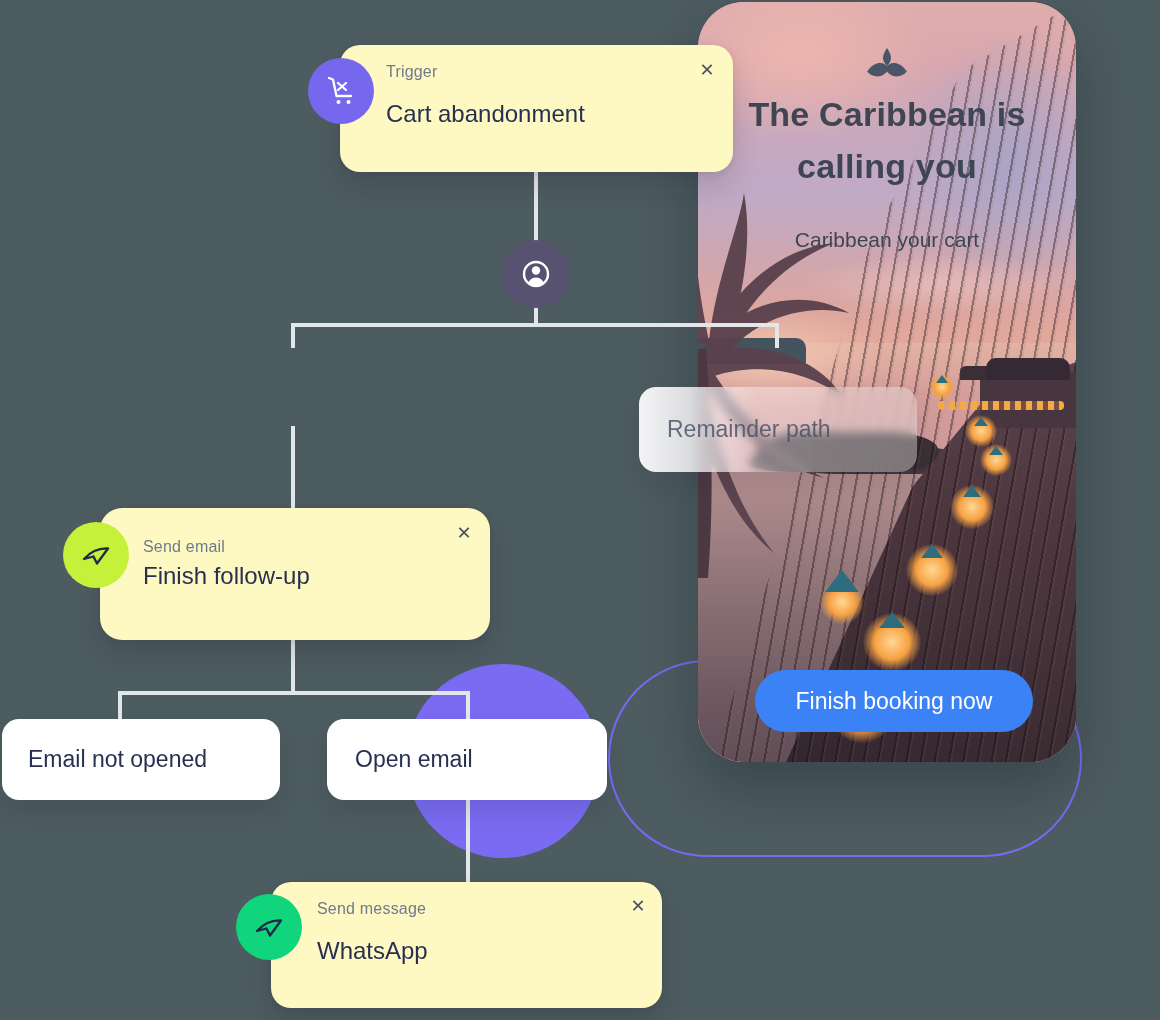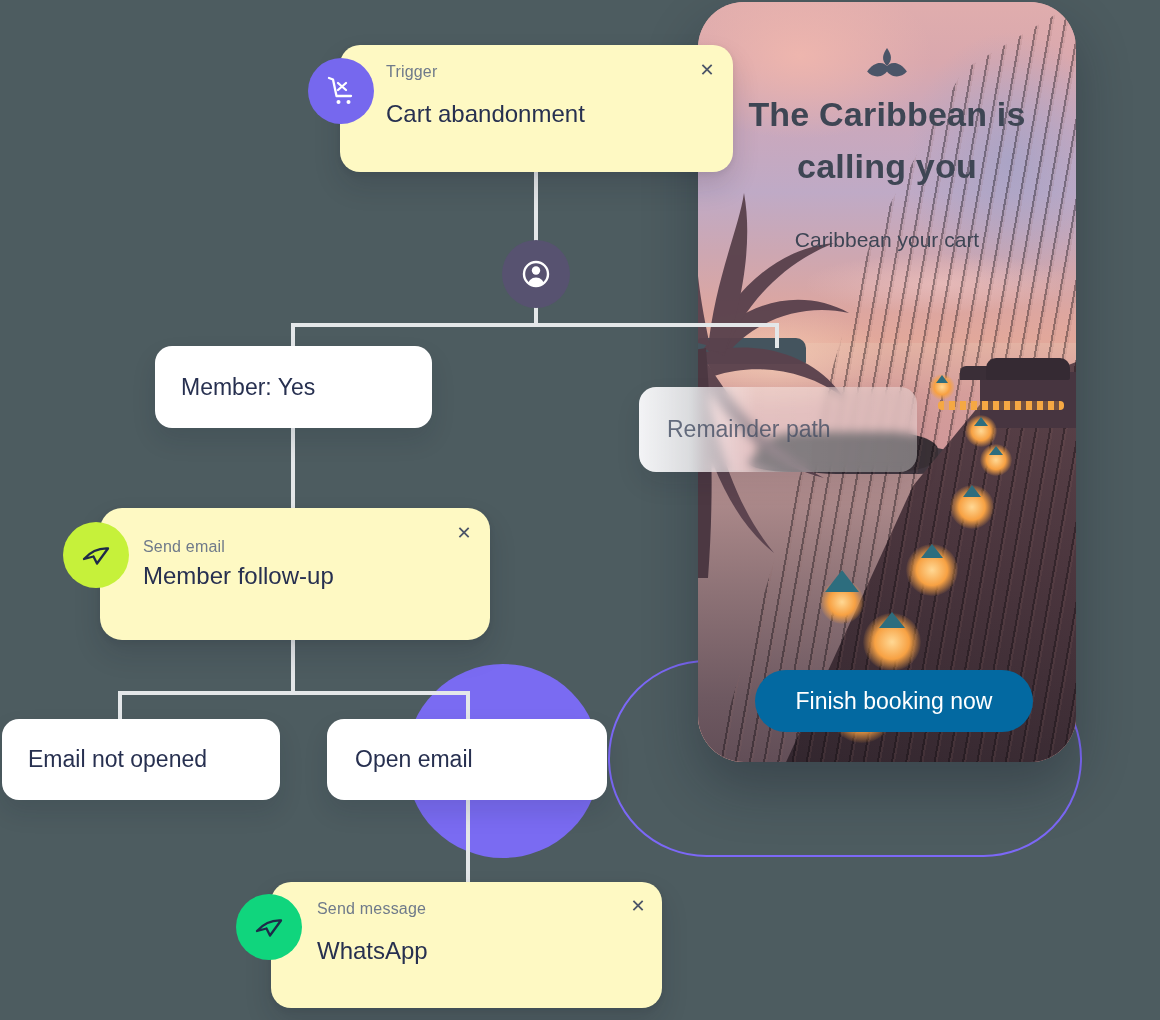--- a/index.html
+++ b/index.html
@@ -101,21 +101,21 @@
   .lantern .cap { position:absolute; left:50%; transform:translateX(-50%); background:#2d6d7e;
     clip-path:polygon(50% 0, 100% 100%, 0 100%); }
   .palm { position:absolute; left:-14px; top:96px; z-index:3; }
 
   .phone-logo { position:absolute; left:50%; top:44px; transform:translateX(-50%); z-index:5; }
   .phone-heading { position:absolute; left:0; top:86px; width:100%; text-align:center; z-index:5;
     font-size:34px; line-height:52px; font-weight:700; color:#3e4654; letter-spacing:.2px; }
   .phone-subtitle { position:absolute; left:0; top:226px; width:100%; text-align:center; z-index:5;
     font-size:21px; color:#3d4554; }
   .cta-button { position:absolute; left:57px; top:668px; width:278px; height:62px; border:none; z-index:6;
-    border-radius:31px; background:#0369a1; color:#ffffff; font-size:23px; font-weight:500;
+    border-radius:31px; background:#3b82f6; color:#ffffff; font-size:23px; font-weight:500;
     font-family:"Liberation Sans",sans-serif; cursor:pointer; }
 
   svg { display:block; }
 </style>
 </head>
 <body>
 
 <div class="canvas">
 
   <div class="big-purple-circle"></div>
@@ -232,30 +232,27 @@
     <svg width="36" height="36" viewBox="0 0 36 36">
       <g stroke="#ffffff" stroke-width="2.3" fill="none" stroke-linecap="round" stroke-linejoin="round">
         <path d="M6 5 L10 6.5 L13.5 23 L28 23"></path>
         <path d="M15 10 L23 17 M23 10 L15 17"></path>
       </g>
       <circle cx="15.5" cy="29" r="2" fill="#ffffff"></circle>
       <circle cx="25.5" cy="29" r="2" fill="#ffffff"></circle>
     </svg>
   </div>
 
-  <div class="cond member-card">
-    <span>Member: Yes</span>
-  </div>
   <div class="cond remainder-card">
     <span>Remainder path</span>
   </div>
 
   <div class="card email-card">
     <span class="label">Send email</span>
-    <span class="title">Member follow-up</span>
+    <span class="title">Finish follow-up</span>
     <span class="close">✕</span>
   </div>
   <div class="icon-circle email-icon">
     <svg width="38" height="38" viewBox="0 0 38 38">
       <path d="M7 23 C13 16.5 22 12 31 12.5 L20 27.5 L16.5 20.5 Z M7 23 L16.5 20.5" fill="none" stroke="#1e2a49" stroke-width="2.3" stroke-linecap="round" stroke-linejoin="round"></path>
     </svg>
   </div>
 
   <div class="cond openemail-card">
     <span>Open email</span>

